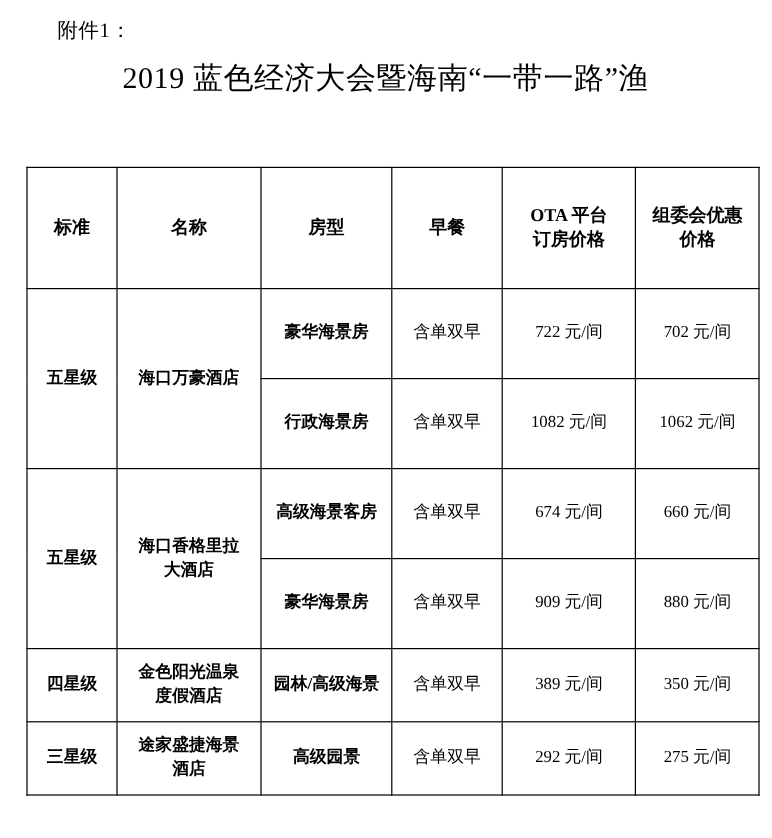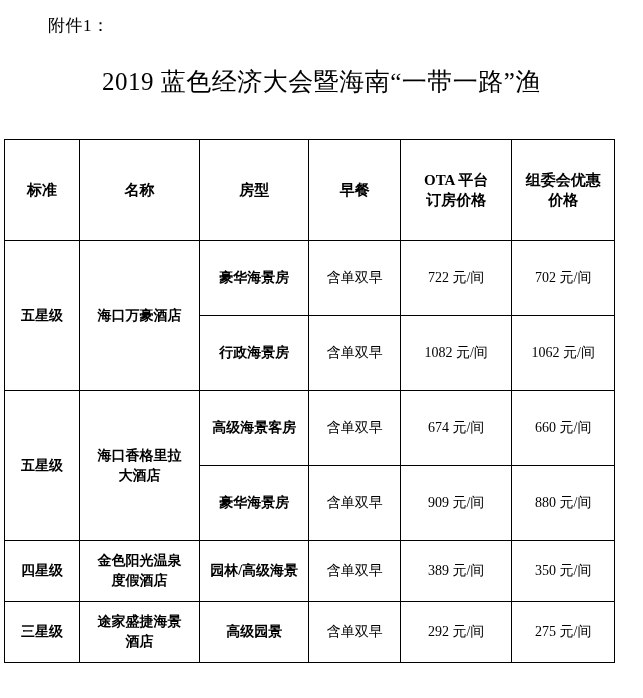--- a/index.html
+++ b/index.html
@@ -22,36 +22,36 @@
   }
   .attachment-label {
     position: absolute;
     top: 14px;
     left: 48px;
     font-size: 17px;
     letter-spacing: 0.5px;
   }
   .doc-title {
     position: absolute;
-    top: 64px;
+    top: 48px;
     left: 40px;
     width: 563px;
     text-align: center;
     font-size: 25px;
     line-height: 36px;
     letter-spacing: 0.5px;
   }
   .doc-title .line {
     display: block;
     white-space: nowrap;
   }
   table.hotel-table {
     position: absolute;
     top: 139px;
-    left: 4px;
+    left: 22px;
     width: 611px;
     border-collapse: collapse;
     table-layout: fixed;
   }
   table.hotel-table td, table.hotel-table th {
     border: 1px solid #000000;
     text-align: center;
     vertical-align: middle;
     font-size: 14px;
     padding: 2px 3px;

